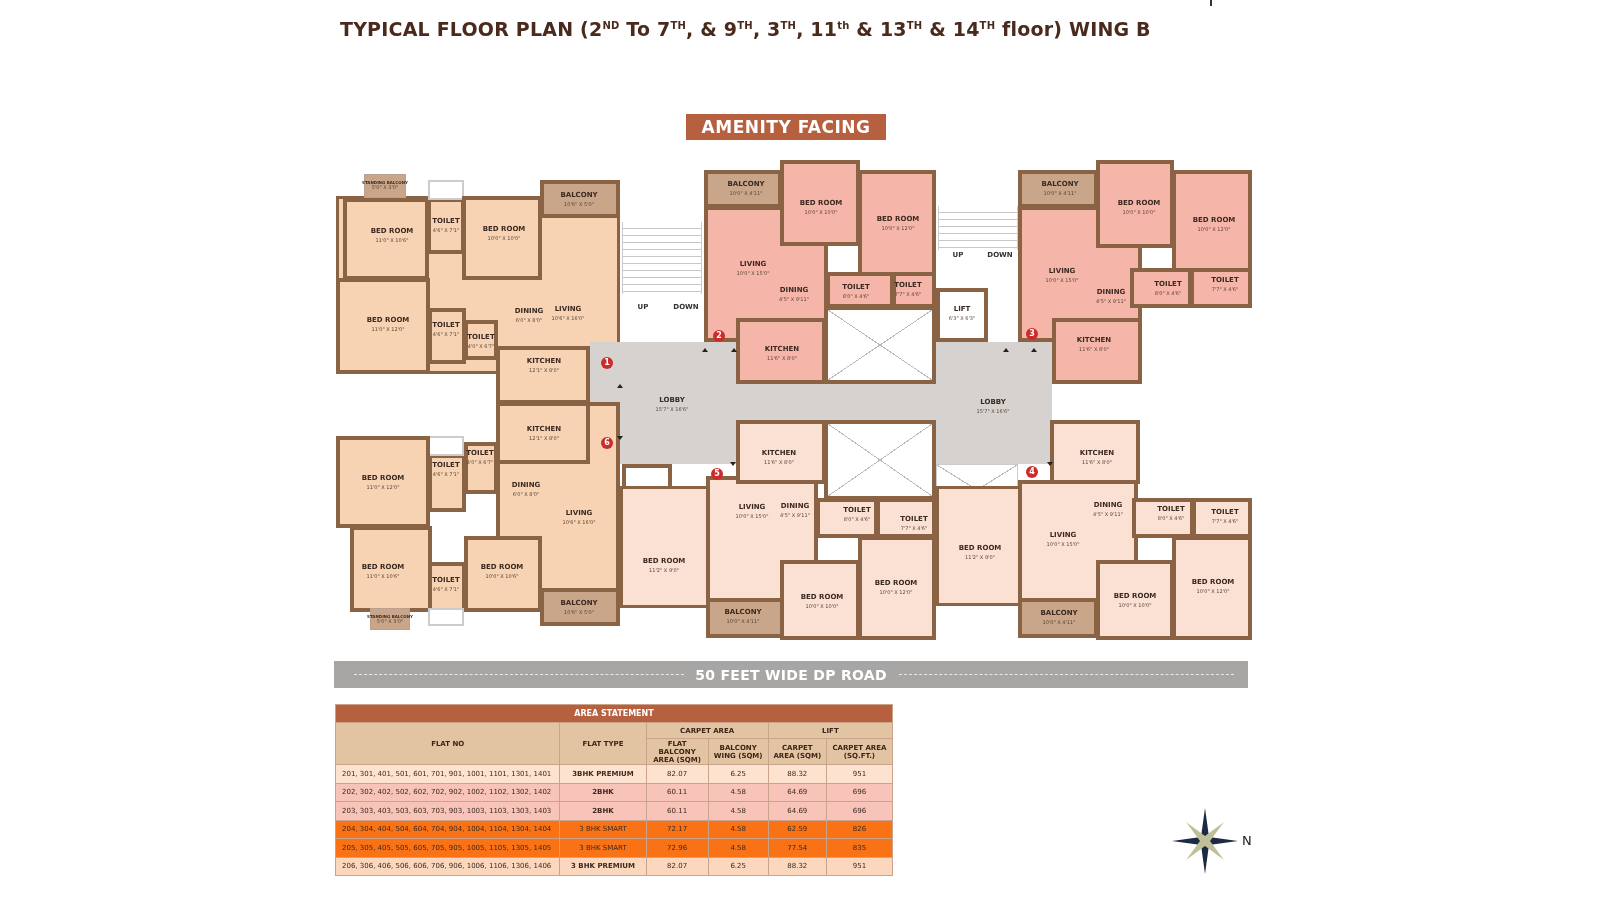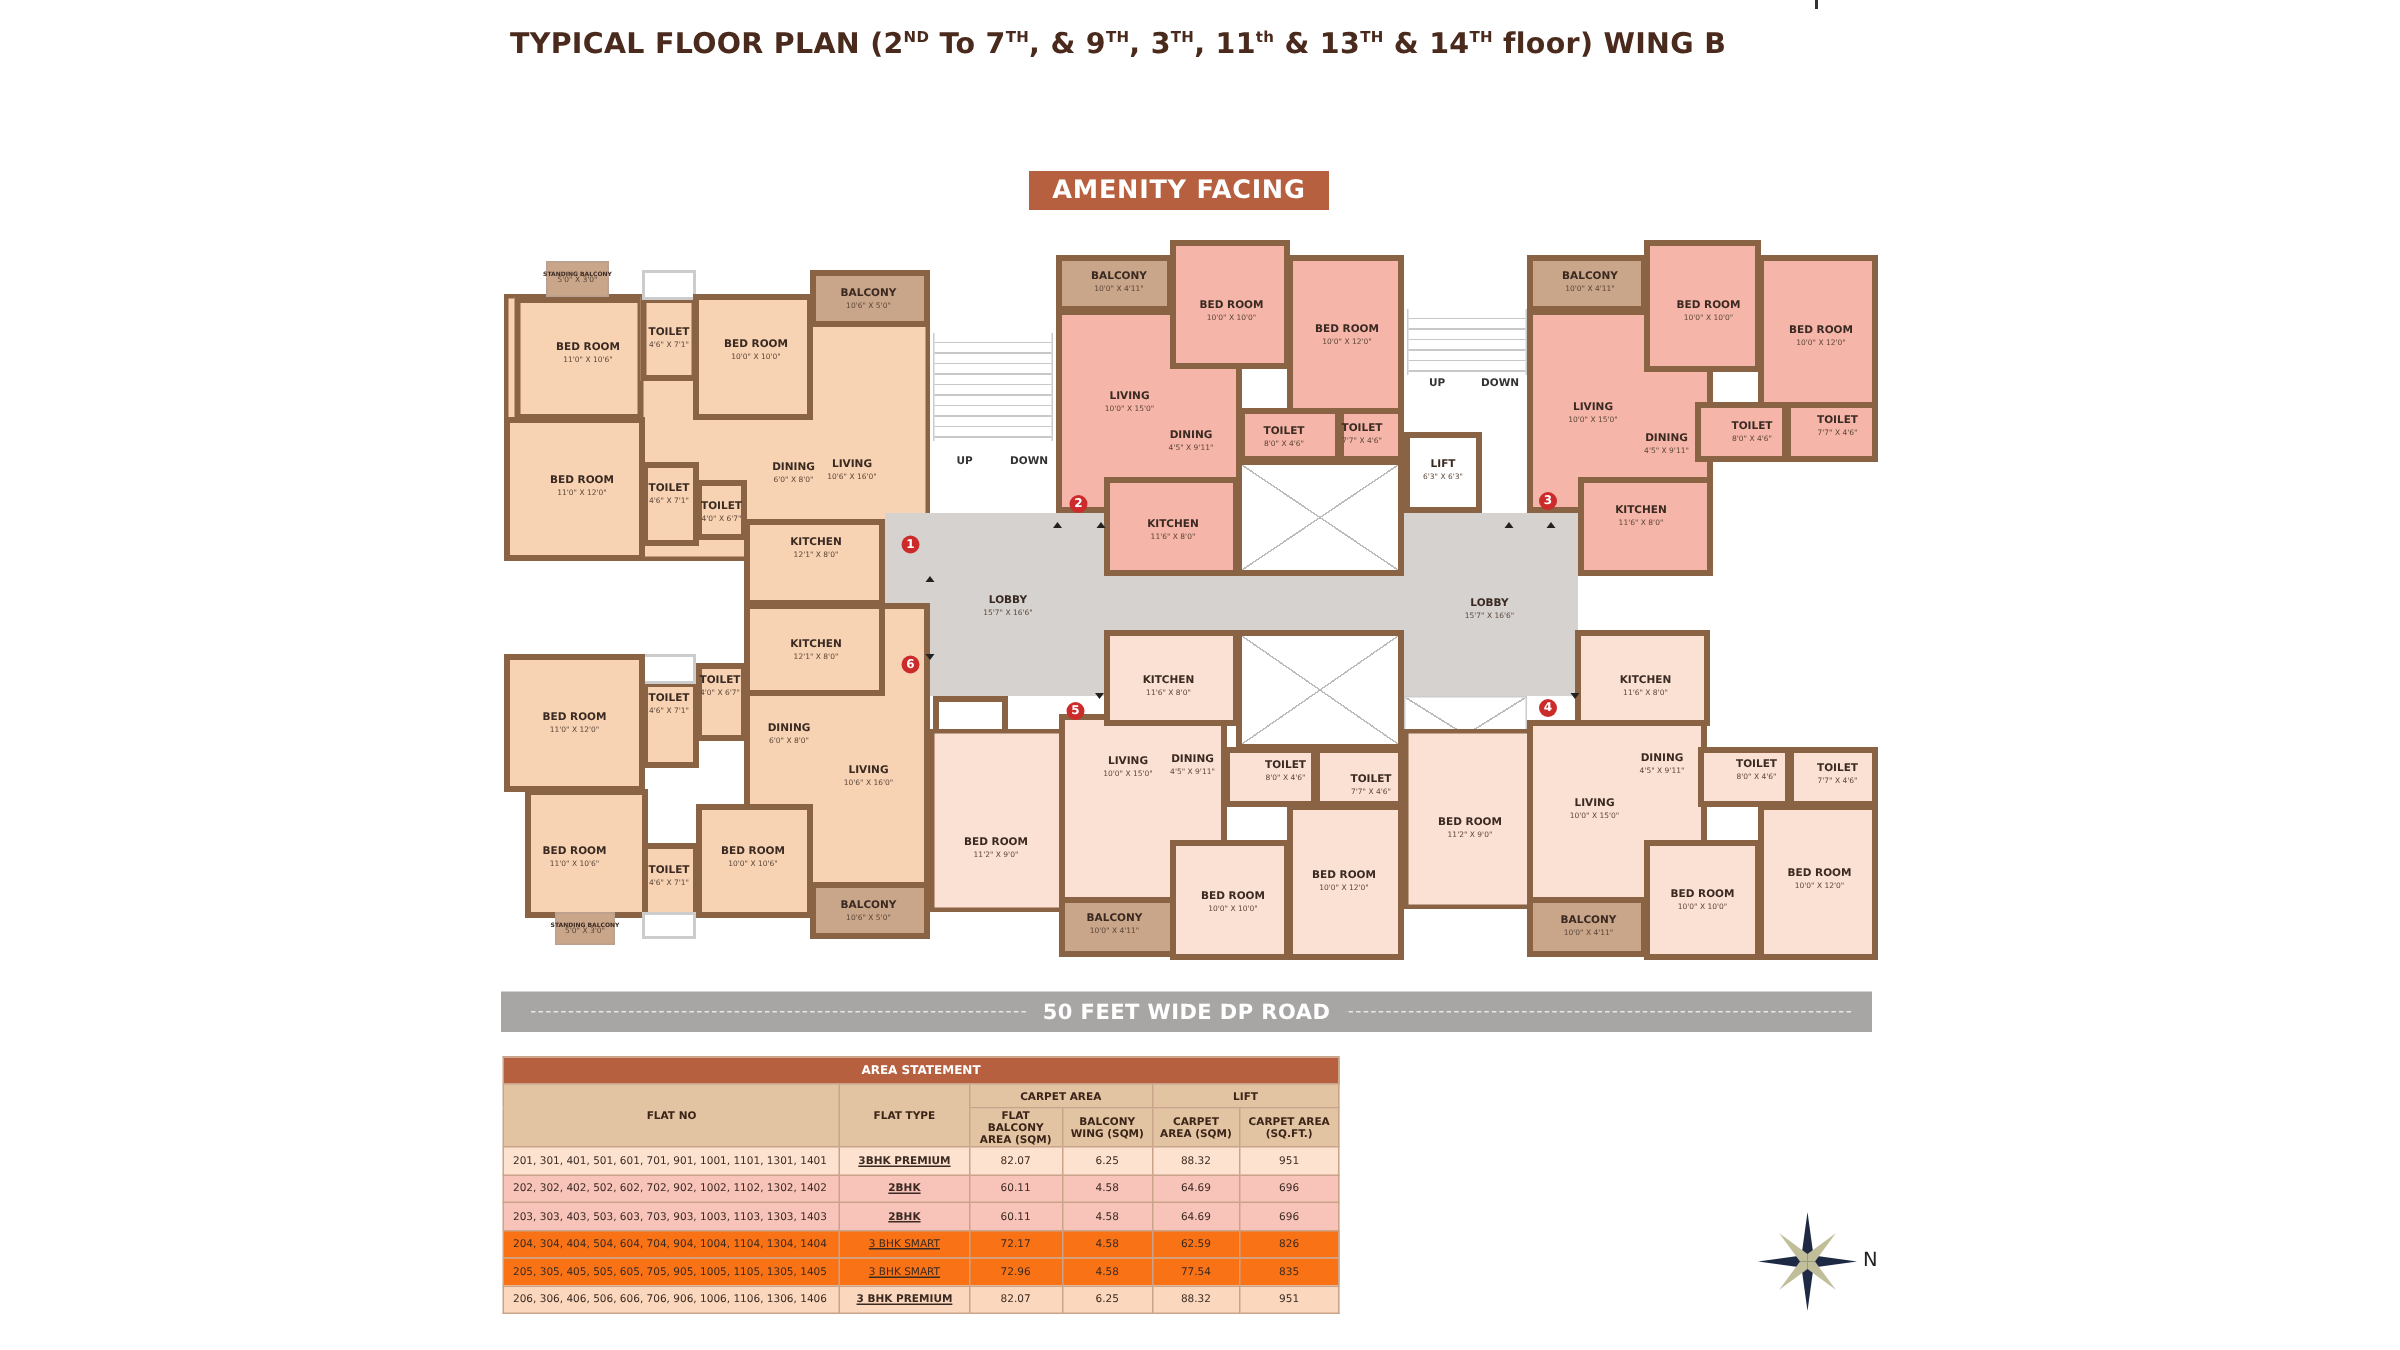--- a/index.html
+++ b/index.html
@@ -39,21 +39,21 @@
   .road { position: absolute; left: 334px; top: 661px; width: 914px; height: 27px; background: #a8a5a5; }
   .road .dash { position: absolute; top: 13px; height: 1px; border-top: 1px dashed #e8e8e8; }
   .road .rlbl { position: absolute; left: 50%; top: 50%; transform: translate(-50%, -50%); color: #fff; font-size: 14px; font-weight: bold; letter-spacing: 0.3px; white-space: nowrap; background: #a8a5a5; padding: 0 10px; }
 
   .area-table { position: absolute; left: 335px; top: 704px; width: 558px; border-collapse: collapse; font-size: 7px; }
   .area-table td, .area-table th { border: 1px solid #c9a48a; text-align: center; padding: 0 2px; }
   .area-table .hdr { background: #b6603f; color: #fff; font-weight: bold; height: 18px; font-size: 8px; }
   .area-table .colhdr { background: #e2c4a2; color: #3b2418; font-weight: bold; }
   .area-table .row td { height: 18.5px; color: #3a2a22; }
   .area-table td.flatno { text-align: left; padding-left: 6px; }
-  .area-table td.type { font-weight: bold; text-decoration: underline; }
+  .area-table td.type { font-weight: bold; }
   .row-3bhkp { background: #fde3cf; }
   .row-2bhk { background: #f8c3b9; }
   .row-3bhks { background: #f97316; }
   .row-3bhkp2 { background: #fbd8bd; }
 
   .compass { position: absolute; left: 1172px; top: 808px; width: 66px; height: 66px; }
   .compass-n { position: absolute; left: 1242px; top: 833px; font-size: 13px; color: #222; }
   .top-tick { position: absolute; left: 1210px; top: 0; width: 2px; height: 6px; background: #333; }
 </style>
 </head>

